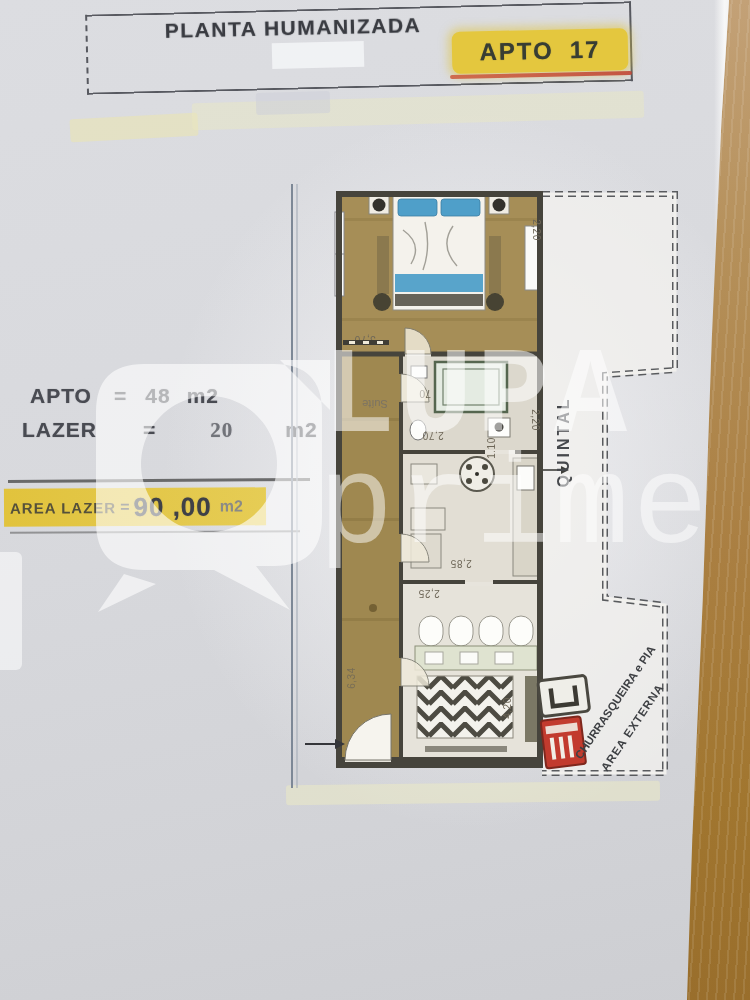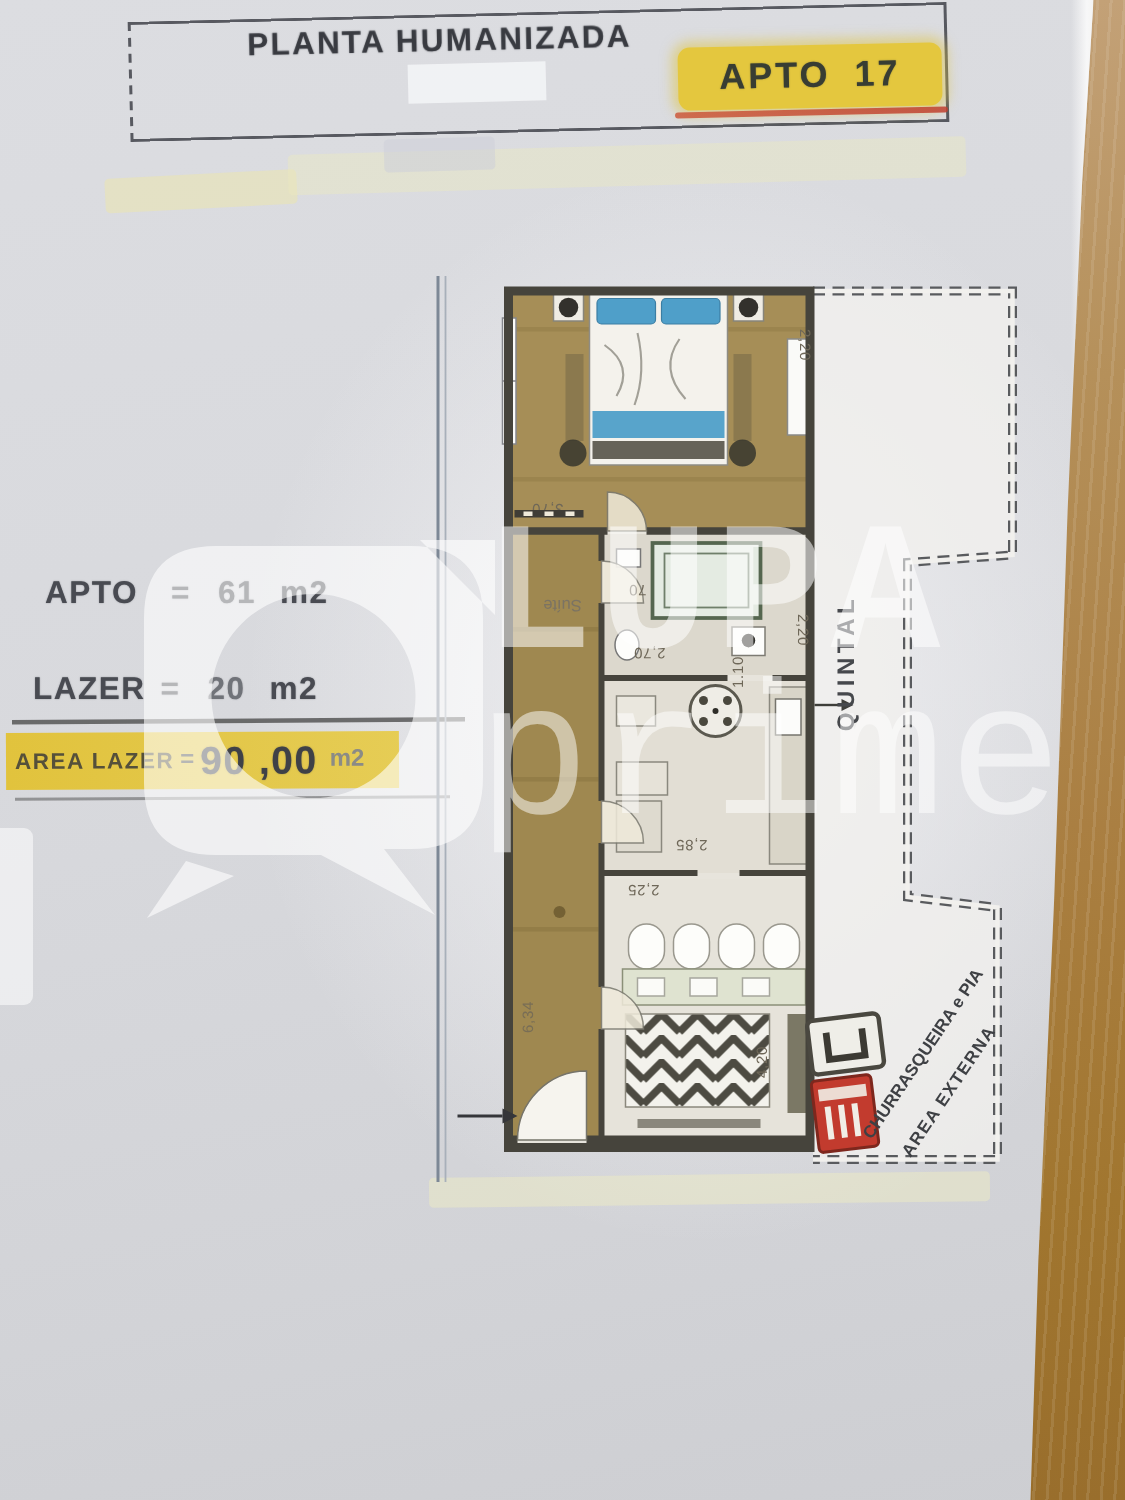--- a/index.html
+++ b/index.html
@@ -46,25 +46,25 @@
   
   .tape{border-radius:3px;}
   #tape-a{left:70px;top:116px;width:128px;height:23px;background:rgba(233,229,178,.6);transform:rotate(-3deg);}
   #tape-b{left:192px;top:97px;width:452px;height:27px;background:rgba(236,233,190,.42);transform:rotate(-1.6deg);}
   #patch-gray{left:256px;top:92px;width:74px;height:22px;background:rgba(205,208,216,.55);transform:rotate(-1.6deg);}
   #tape-bottom{left:286px;top:783px;width:374px;height:20px;background:rgba(238,235,196,.5);transform:rotate(-.7deg);}
   
   .stamp{color:#494b52;text-shadow:0 0 1px rgba(73,75,82,.6);filter:blur(.2px);}
   .info-row{display:flex;align-items:baseline;font-weight:700;font-size:21px;letter-spacing:1px;}
   #info-row1{left:30px;top:384px;}
-  #info-row2{left:22px;top:448px;}
+  #info-row2{left:22px;top:418px;gap:36px;}
   .info-row .lbl{min-width:74px;}
   .info-row .eq{margin:0 18px 0 10px;}
   .info-row .val{margin-right:16px;}
-  #info-row2 .val{opacity:.72;}
+  #info-row2 .val{opacity:.72;font-family:Liberation Serif, serif;}
   #divider1{left:8px;top:479px;width:302px;height:2.5px;background:#4e4e4e;opacity:.8;transform:rotate(-.4deg);}
   #total-strip{
     left:4px;top:488px;width:262px;height:38px;transform:rotate(-.3deg);
     background:linear-gradient(90deg,rgba(226,193,47,.92),rgba(231,201,60,.85));
     display:flex;align-items:center;padding-left:6px;box-sizing:border-box;
   }
   #total-strip .lbl{font-weight:700;font-size:15px;letter-spacing:1px;color:#55503a;}
   #total-strip .eq{font-weight:700;font-size:16px;color:#4c4c48;margin:0 4px;}
   #total-strip .val{font-weight:800;font-size:26px;letter-spacing:1px;color:#3f4147;text-shadow:0 0 1px rgba(63,65,71,.6);}
   #total-strip .unit{font-size:16px;color:#8b8b86;margin-left:8px;font-weight:700;}
@@ -98,21 +98,21 @@
   <div id="apto-underline" class="abs"></div>
 
   <div id="tape-a" class="abs tape"></div>
   <div id="tape-b" class="abs tape"></div>
   <div id="patch-gray" class="abs tape"></div>
   <div id="tape-bottom" class="abs tape"></div>
 
   <div id="info-row1" class="abs info-row stamp">
     <span class="lbl">APTO</span>
     <span class="eq">=</span>
-    <span class="val">61</span>
+    <span class="val">48</span>
     <span class="unit">m2</span>
   </div>
   <div id="info-row2" class="abs info-row stamp">
     <span class="lbl">LAZER</span>
     <span class="eq">=</span>
     <span class="val">20</span>
     <span class="unit">m2</span>
   </div>
   <div id="divider1" class="abs"></div>
   <div id="total-strip" class="abs">

